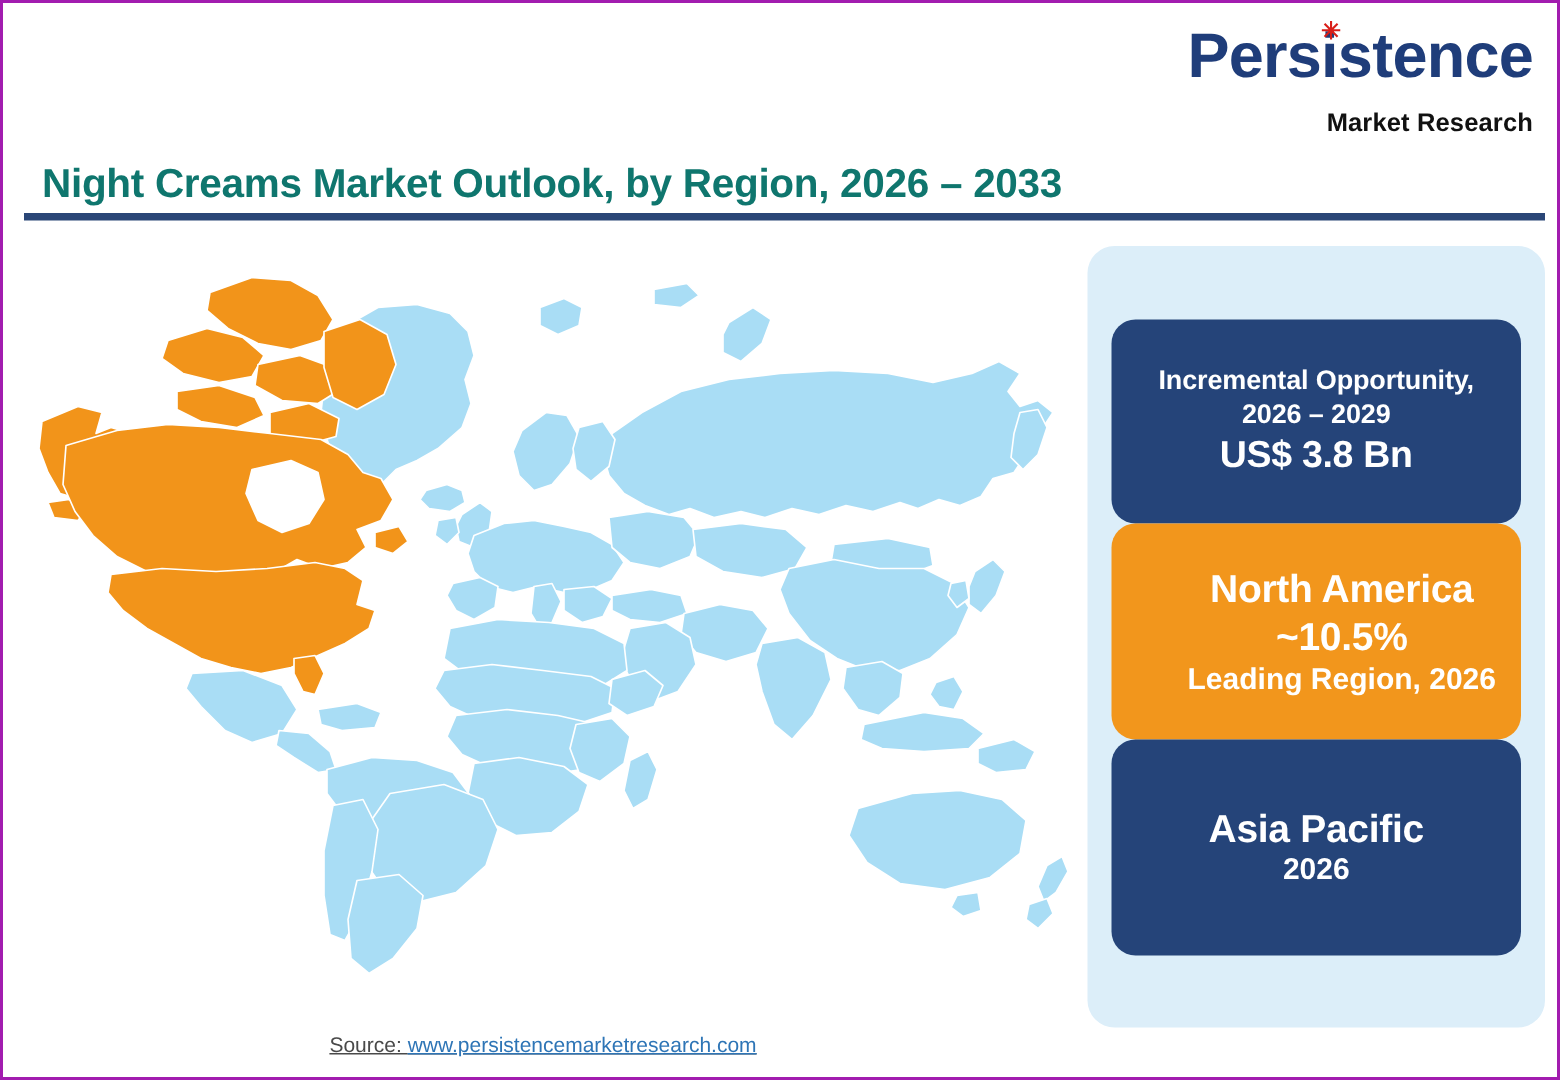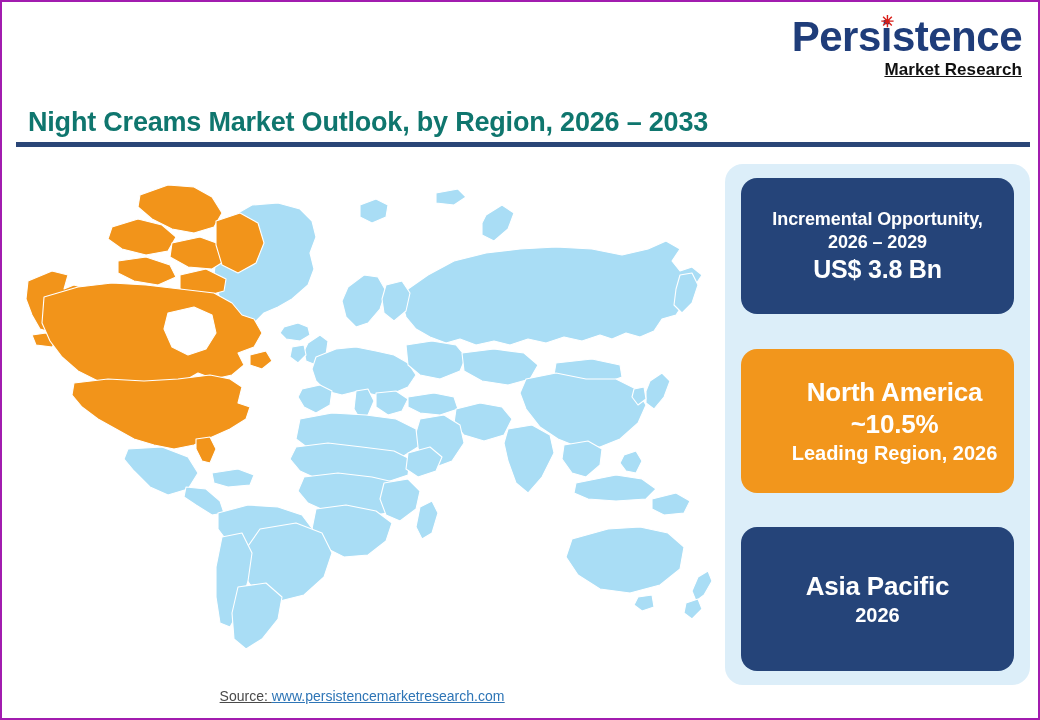--- a/index.html
+++ b/index.html
@@ -46,23 +46,22 @@
     top: -2px;
     font-size: 16px;
     color: #D91E18;
     line-height: 1;
   }
   #logo-subtitle {
     font-size: 17px;
     font-weight: bold;
     color: #111111;
     letter-spacing: 0.1px;
-    margin-top: 3px;
+    margin-top: 15px;
     white-space: nowrap;
-    text-decoration: underline;
   }
 
   
   #page-title {
     position: absolute;
     left: 26px;
     top: 105px;
     font-size: 27px;
     font-weight: bold;
     color: #0f766e;
@@ -93,21 +92,21 @@
     position: absolute;
     left: 723px;
     top: 162px;
     width: 305px;
     height: 521px;
     background: #DCEEF9;
     border-radius: 18px;
     padding: 14px 16px;
     display: flex;
     flex-direction: column;
-    justify-content: space-between;
+    justify-content: center;
   }
 
   .kpi-card {
     border-radius: 16px;
     display: flex;
     flex-direction: column;
     align-items: center;
     justify-content: center;
     text-align: center;
     padding: 10px 14px;

